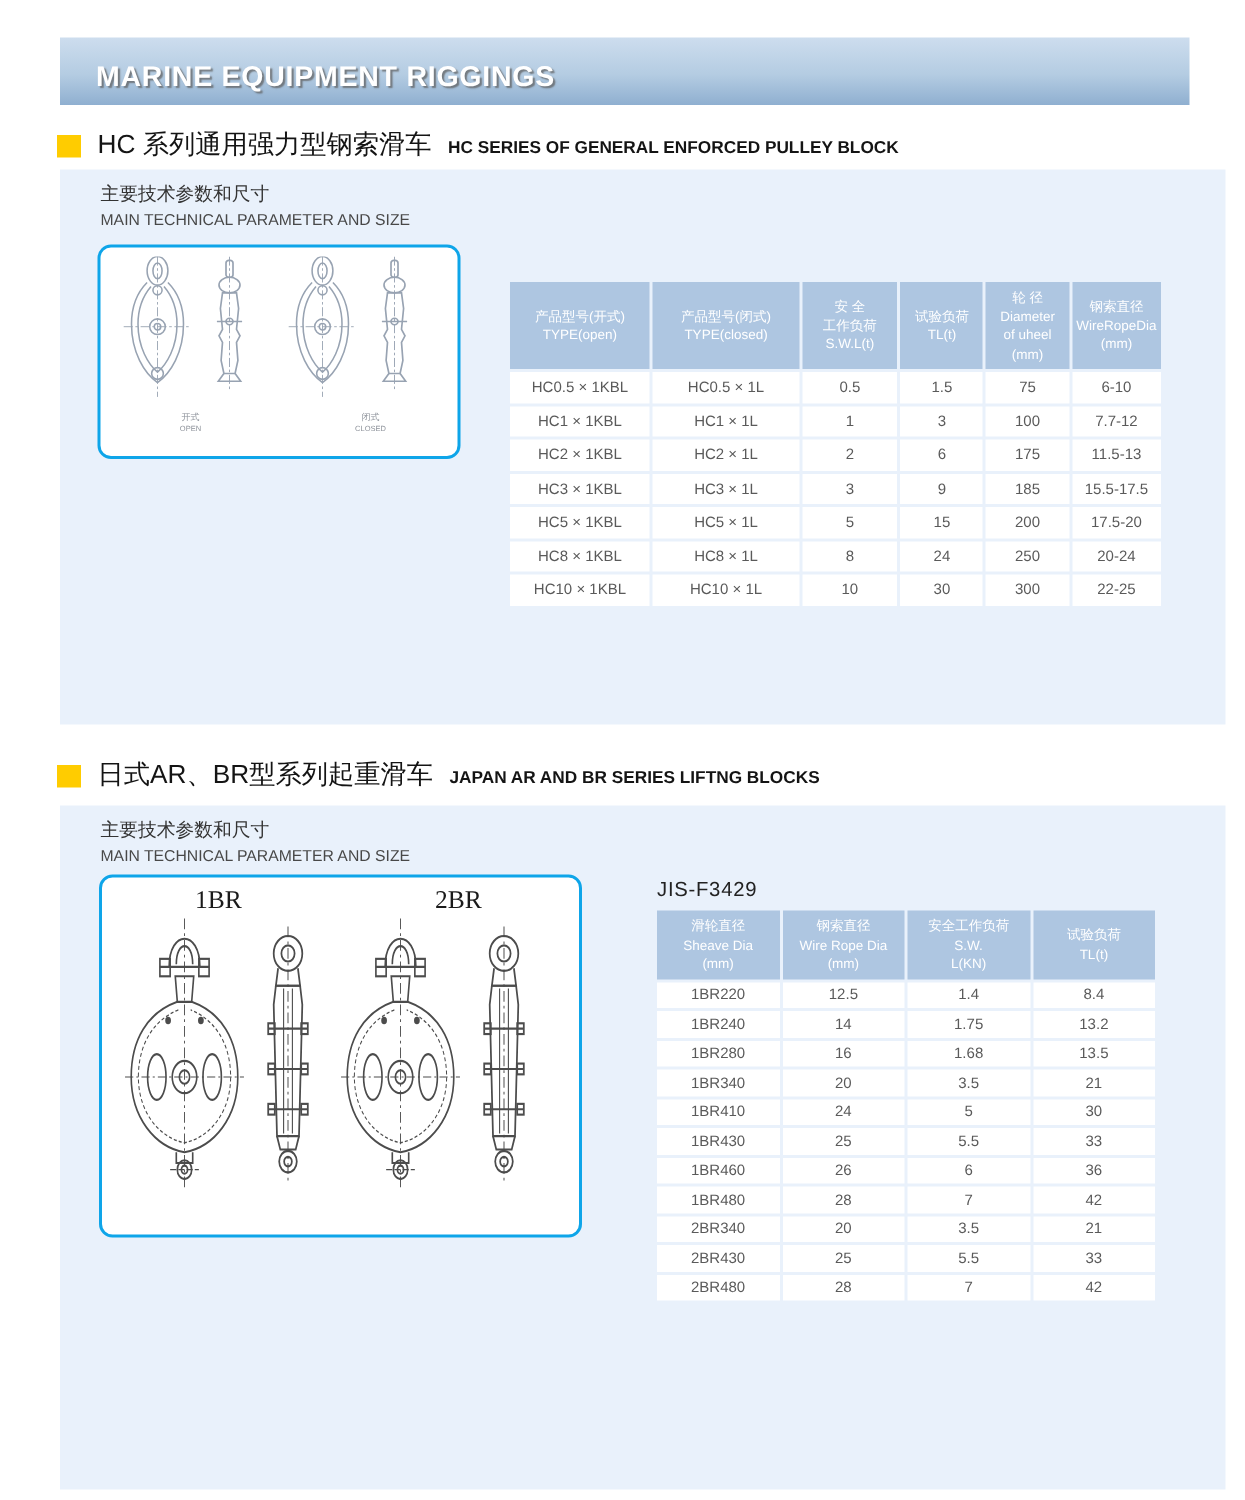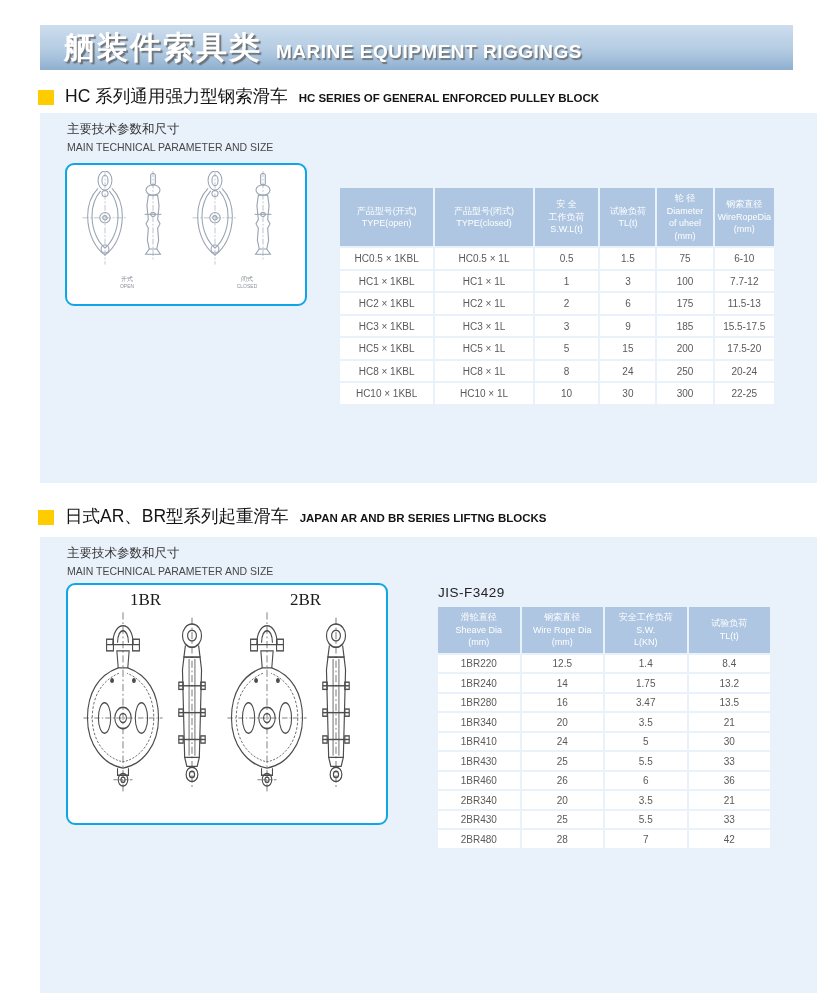--- a/index.html
+++ b/index.html
@@ -118,21 +118,20 @@
       <circle cx="0" cy="187" r="8"></circle>
         <circle cx="0" cy="187" r="3.5"></circle>
       <line x1="0" y1="12" x2="0" y2="204" stroke-width="0.9" stroke-dasharray="8 3 2 3"></line>
     </g>
   </defs>
 </svg>
 
 <div class="page">
 
   <div class="banner">
-    <span class="banner-zh">舾装件索具类</span>
     <span class="banner-en">MARINE EQUIPMENT RIGGINGS</span>
   </div>
 
   <div class="sec-title sec1">
     <span class="bullet"></span>
     <span class="sec-zh">HC 系列通用强力型钢索滑车</span>
     <span class="sec-en">HC SERIES OF GENERAL ENFORCED PULLEY BLOCK</span>
   </div>
 
   <div class="panel panel1">
@@ -316,21 +315,21 @@
           </tr>
           <tr>
             <td>1BR240</td>
             <td>14</td>
             <td>1.75</td>
             <td>13.2</td>
           </tr>
           <tr>
             <td>1BR280</td>
             <td>16</td>
-            <td>3.47</td>
+            <td>1.68</td>
             <td>13.5</td>
           </tr>
           <tr>
             <td>1BR340</td>
             <td>20</td>
             <td>3.5</td>
             <td>21</td>
           </tr>
           <tr>
             <td>1BR410</td>
@@ -344,20 +343,26 @@
             <td>5.5</td>
             <td>33</td>
           </tr>
           <tr>
             <td>1BR460</td>
             <td>26</td>
             <td>6</td>
             <td>36</td>
           </tr>
           <tr>
+            <td>1BR480</td>
+            <td>28</td>
+            <td>7</td>
+            <td>42</td>
+          </tr>
+          <tr>
             <td>2BR340</td>
             <td>20</td>
             <td>3.5</td>
             <td>21</td>
           </tr>
           <tr>
             <td>2BR430</td>
             <td>25</td>
             <td>5.5</td>
             <td>33</td>

